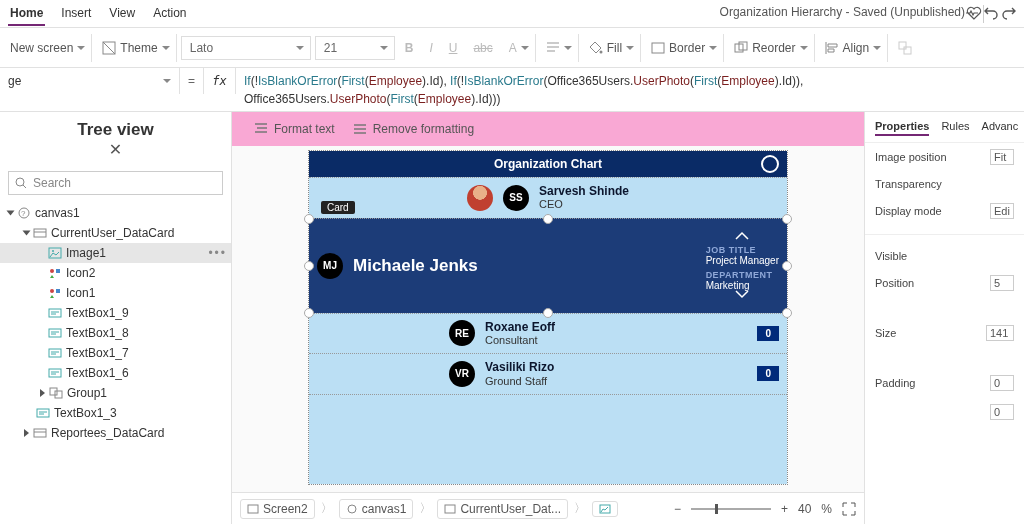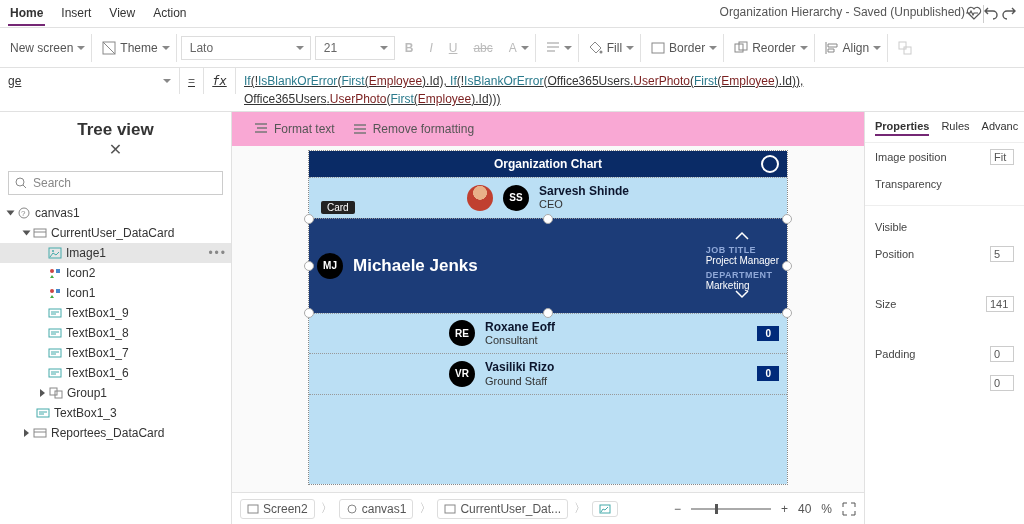--- a/index.html
+++ b/index.html
@@ -11,21 +11,21 @@
 .title-right{display:flex;align-items:flex-start;gap:0;color:#555;}
 .title-right svg{cursor:pointer;}
 .sep{border-left:1px solid #ccc;height:18px;}
 .ribbon{display:flex;align-items:center;height:40px;border-bottom:1px solid #e1e1e1;padding:0 4px;gap:4px;}
 .rbtn{display:flex;align-items:center;gap:4px;padding:2px 6px;height:28px;border-right:1px solid #e1e1e1;color:#555;cursor:pointer;white-space:nowrap;}
 .rbtn.nosep{border:none;}
 .rbtn svg{flex-shrink:0;}
 .rsel{border:1px solid #ddd;padding:4px 20px 4px 8px;color:#666;position:relative;min-width:80px;}
 .rsel::after{content:"";position:absolute;right:6px;top:50%;width:0;height:0;border-left:4px solid transparent;border-right:4px solid transparent;border-top:4px solid #888;transform:translateY(-50%);}
 .chev{width:0;height:0;border-left:4px solid transparent;border-right:4px solid transparent;border-top:4px solid #888;display:inline-block;}
-.formula-row{display:flex;align-items:flex-start;height:44px;border-bottom:1px solid #e1e1e1;text-decoration:underline;}
+.formula-row{display:flex;align-items:flex-start;height:44px;border-bottom:1px solid #e1e1e1;}
 .fx-prop{display:flex;align-items:center;gap:6px;padding:6px 8px;border-right:1px solid #e1e1e1;width:180px;justify-content:space-between;}
 .fx-eq{width:24px;text-align:center;border-right:1px solid #e1e1e1;padding:6px 0;color:#666;}
 .fx-lbl{width:32px;text-align:center;border-right:1px solid #e1e1e1;padding:6px 0;font-style:italic;font-family:monospace;}
 .fx-code{flex:1;padding:4px 8px;font-family:Consolas,monospace;font-size:12px;line-height:1.5;white-space:pre-wrap;overflow:hidden;}
 .fx-code .fn{color:#2a7a8c;}
 .fx-code .obj{color:#7a1f1f;}
 .fx-code .p{color:#333;}
 .main{display:flex;height:412px;}
 .tree{width:232px;border-right:1px solid #e1e1e1;display:flex;flex-direction:column;}
 .tree-hdr{display:flex;justify-content:space-between;align-items:center;padding:8px 28px;flex-direction:column;}
@@ -419,20 +419,24 @@
       <span class="ptab">Advanc</span>
     </div>
     <div class="pbody">
       <div class="prow">
           <span>Image position</span>
           <input style="width: 24px;" value="Fit">
         </div>
       <div class="prow">
           <span>Transparency</span>
         </div>
+      <div class="prow">
+          <span>Display mode</span>
+          <input style="width: 24px;" value="Edi">
+        </div>
       <hr class="ps">
       <div class="prow">
           <span>Visible</span>
         </div>
       <div class="prow">
           <span>Position</span>
           <input style="width: 24px;" value="5">
         </div>
       <div style="height:8px"></div>
       <div class="prow">

